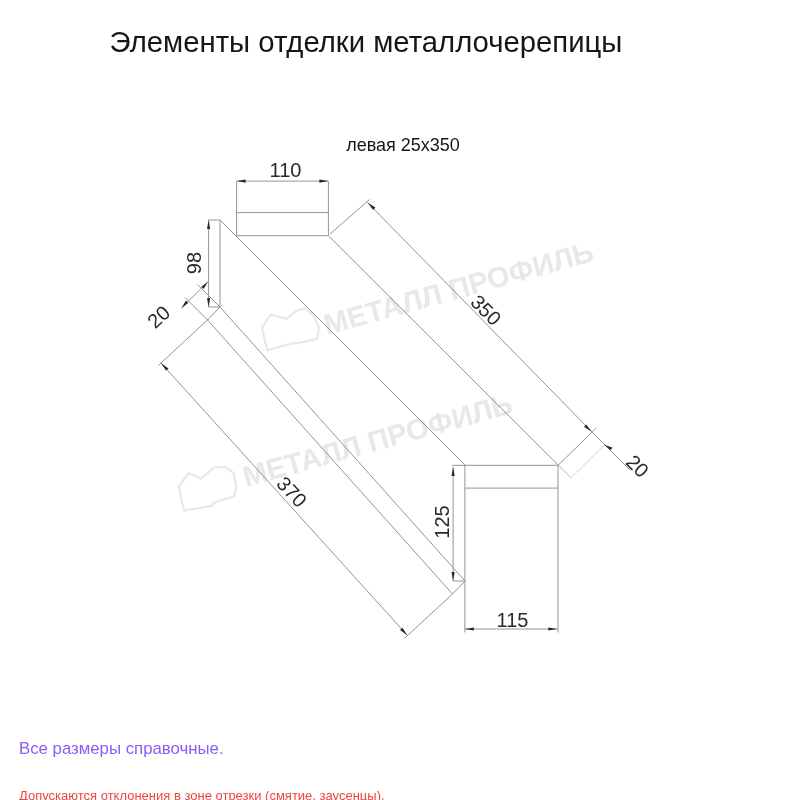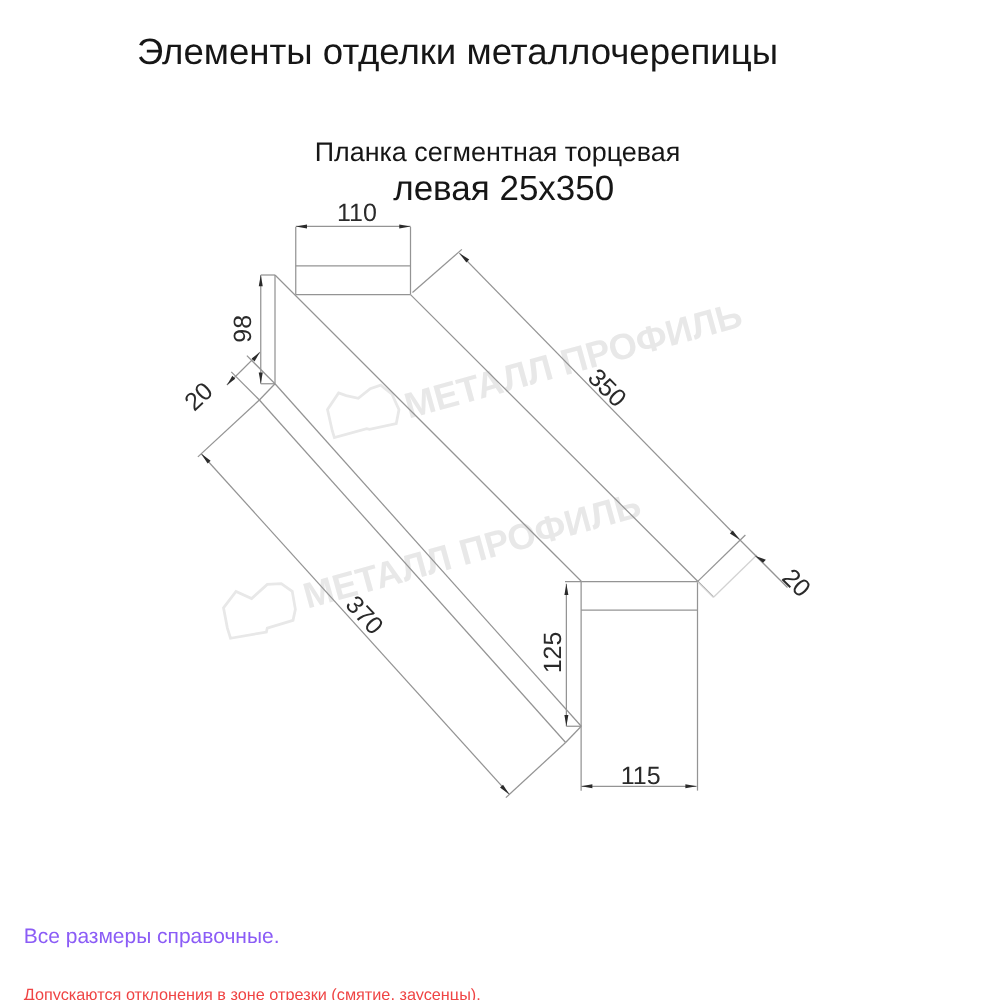--- a/index.html
+++ b/index.html
@@ -6,23 +6,22 @@
   .page{position:relative;width:800px;height:800px;background:#fff;overflow:hidden;
         font-family:"Liberation Sans", sans-serif;}
   .t{position:absolute;white-space:nowrap;color:#161616;}
 </style>
 </head>
 <body>
 <div class="page">
 
 <div class="t" style="left:0;top:25px;width:732px;text-align:center;font-size:29.3px;">Элементы отделки металлочерепицы</div>
 
-<div class="t" style="left:0;top:110px;width:796px;text-align:center;font-size:21.5px;">Планка сегментная торцевая</div>
 
-<div class="t" style="left:5px;top:135px;width:796px;text-align:center;font-size:28px;">левая 25х350</div>
+<div class="t" style="left:5px;top:135px;width:796px;text-align:center;font-size:18px;">левая 25х350</div>
 
 <svg width="800" height="800" style="position:absolute;left:0;top:0" viewBox="0 0 800 800">
   <g fill="none" stroke="#949494" stroke-width="1">
 
     <path d="M262,327.6 L270.9,314.4 L277,316.5 L286.6,318.7 L296.2,310.9 L304.6,308.1 L313.6,315.4 L319.2,327.7 L317,338.9 L295.6,343.5 L293.4,342.9 L267.5,350.1 L265.8,344.6 Z" stroke="#e8e8e8" stroke-width="2.2"></path>
 
     <text x="327" y="335" transform="rotate(-15.5 327 335)" font-size="29" font-weight="bold" letter-spacing="0" fill="#e8e8e8" stroke="none" font-family="Liberation Sans">МЕТАЛЛ ПРОФИЛЬ</text>
 
     <path d="M178.8,486.3 L188.8,473.1 L201.3,478.8 L213.8,467.5 L225,466.9 L233.8,473.1 L236.3,487.5 L234.4,496.3 L213.8,502.5 L213.1,505.6 L184.4,510.6 L181.9,502.5 Z" stroke="#e8e8e8" stroke-width="2.2"></path>
 

